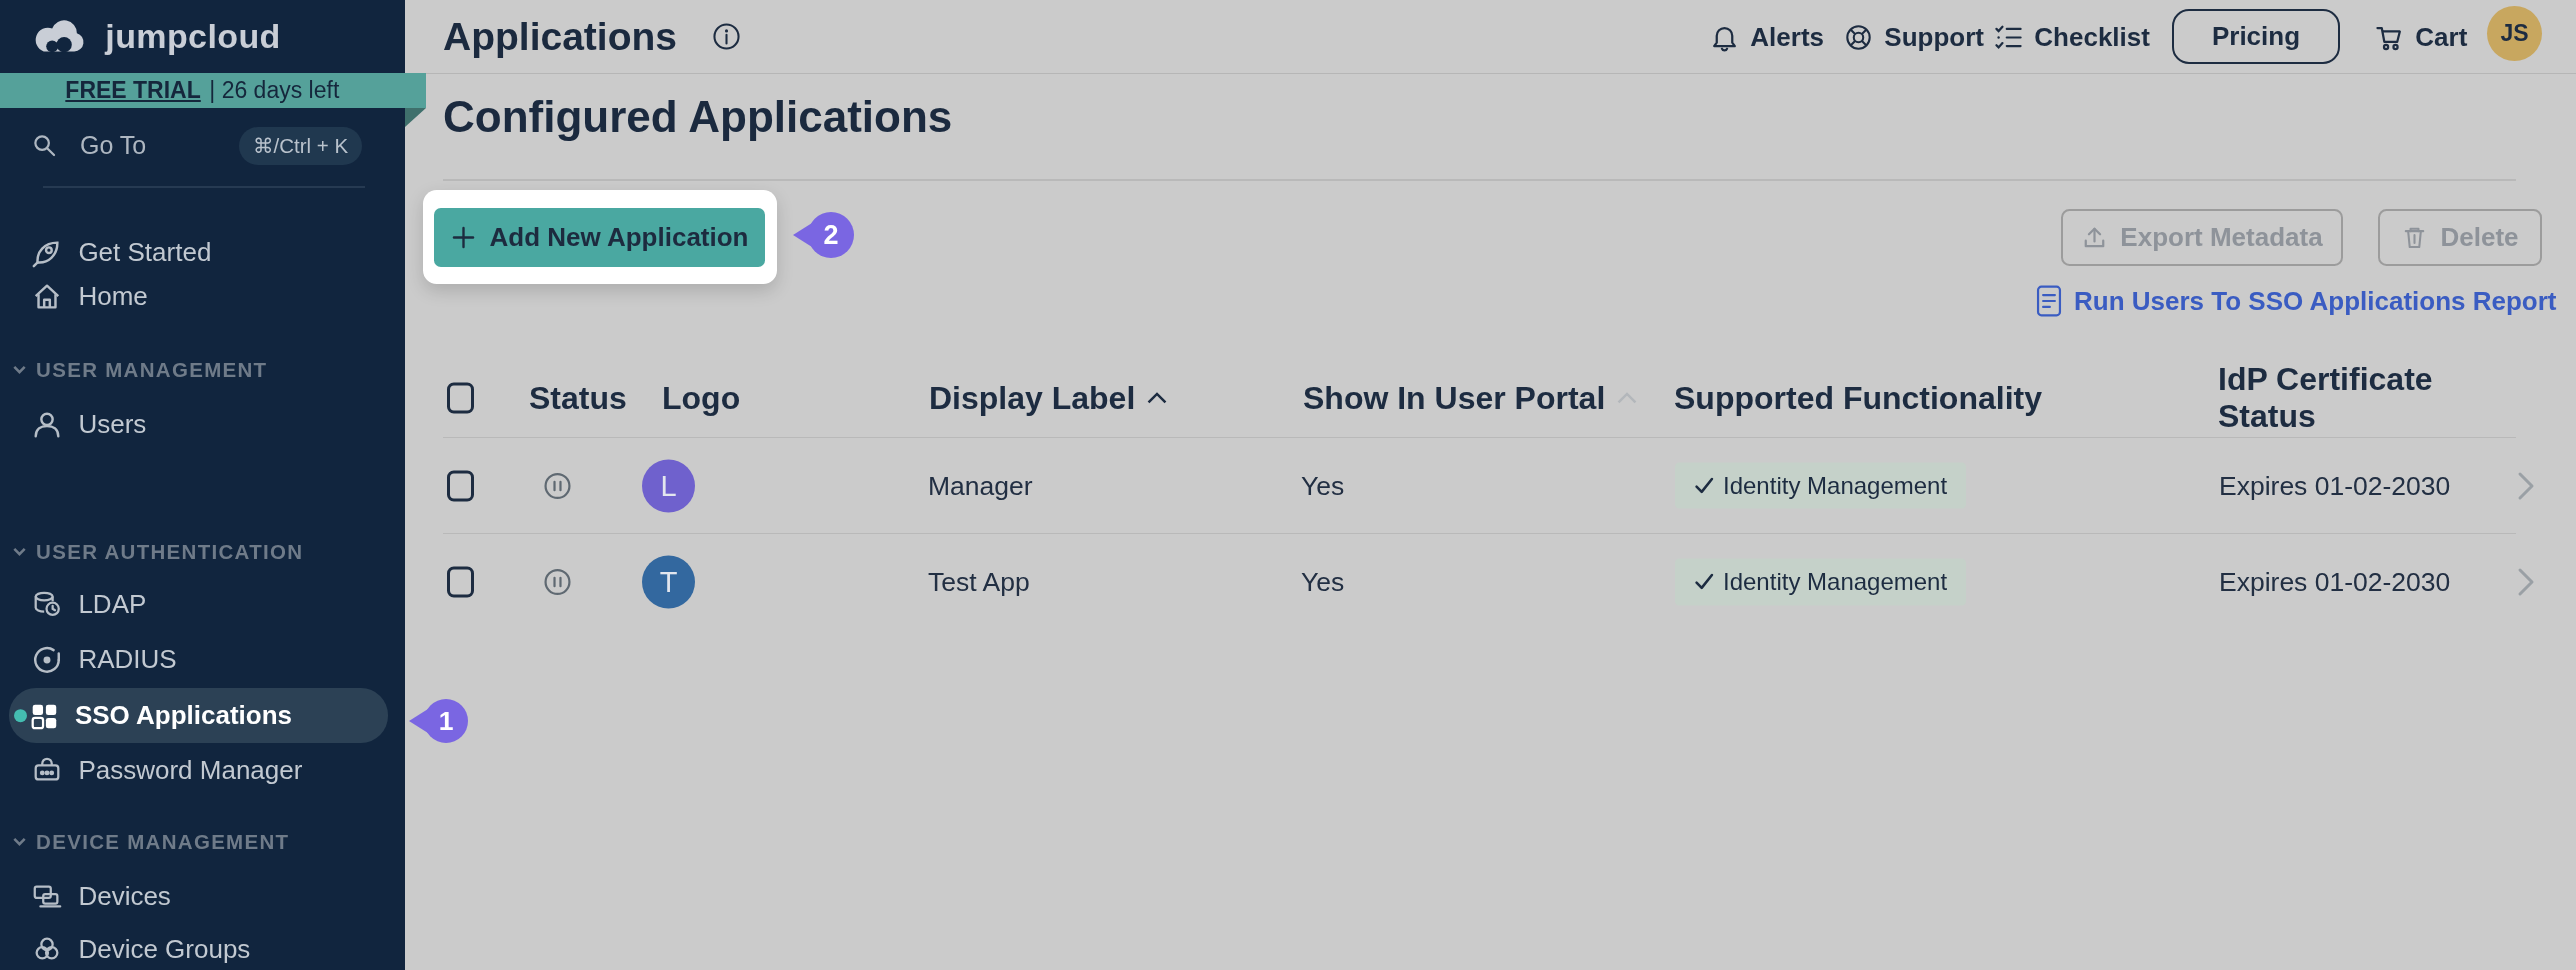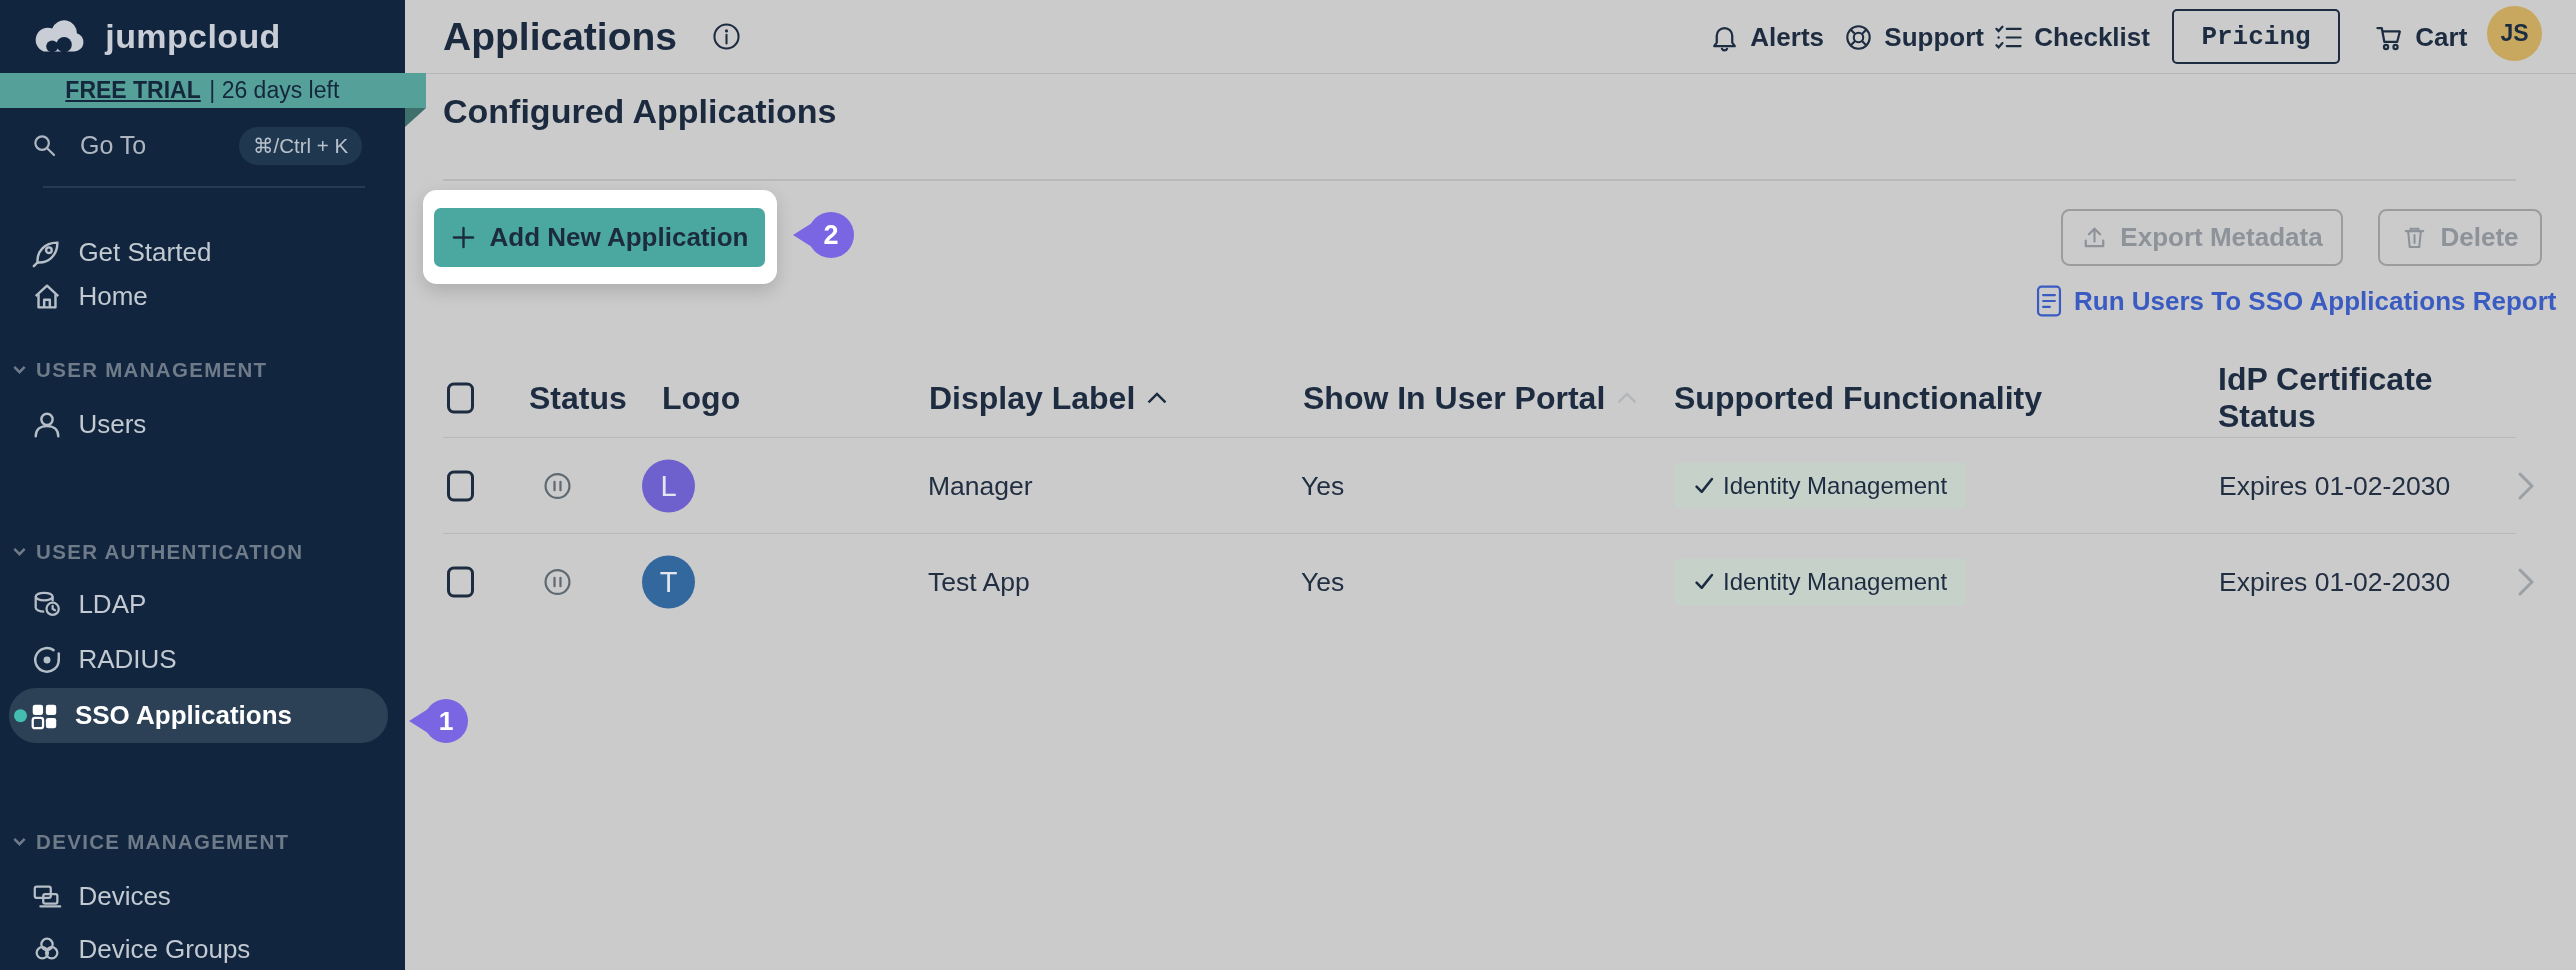--- a/index.html
+++ b/index.html
@@ -40,27 +40,27 @@
   .nav-section span { margin-left:6.8px; font-size:20.5px; font-weight:700; letter-spacing:1.3px; color:#6f7b89; }
 
   
   #main { position:absolute; left:405px; top:0; width:2171px; height:971px; }
   .top-header { position:absolute; left:0; top:0; width:2171px; height:74px; border-bottom:1.7px solid #b6b6b6; }
   .page-title { position:absolute; left:38px; top:50%; transform:translateY(-50%); font-size:39px; font-weight:700; color:#1b2a3f; }
   .info-ic { position:absolute; left:306px; top:20.5px; width:31px; height:31px; color:#1d2c41; cursor:pointer; }
   .hdr-item { position:absolute; top:0; height:74px; display:flex; align-items:center; gap:10.3px; color:#1d2c41;
               font-size:26px; font-weight:600; cursor:pointer; }
   .hdr-item svg { width:31px; height:31px; }
-  .pricing-btn { position:absolute; left:1767px; top:9.4px; width:168px; height:55px; border:2.6px solid #1d2c41; border-radius:5px;
+  .pricing-btn { position:absolute; left:1767px; top:9.4px; width:168px; height:55px; border:2.6px solid #1d2c41; border-radius:17px;
                  display:flex; align-items:center; justify-content:center; font-size:26px; font-weight:600; color:#1d2c41;
-                 background:transparent; cursor:pointer; font-family:Liberation Mono, monospace; }
+                 background:transparent; cursor:pointer; font-family:Liberation Sans, sans-serif; }
   .avatar { position:absolute; left:2082px; top:6px; width:55px; height:55px; border-radius:50%; background:#c8a75f;
             display:flex; align-items:center; justify-content:center; font-size:23px; font-weight:700; color:#1d2c41; cursor:pointer; }
 
-  .subtitle { position:absolute; left:38px; top:92px; font-size:34px; font-weight:700; color:#1b2a3f; }
+  .subtitle { position:absolute; left:38px; top:92px; font-size:44px; font-weight:700; color:#1b2a3f; }
   .toolbar-divider { position:absolute; left:38px; top:179px; width:2073px; height:1.7px; background:#b9b9b9; }
 
   .spotlight { position:absolute; left:18px; top:190px; width:354px; height:94px; background:#ffffff; border-radius:13.7px;
                box-shadow:0 6.8px 17px rgba(0,0,0,.15); }
   .add-btn { position:absolute; left:29px; top:208px; width:331px; height:59px; background:#4aa8a1; border:none; border-radius:6.8px;
              display:flex; align-items:center; justify-content:center; gap:12px; font-size:26px; font-weight:700;
              color:#1d2b3f; cursor:pointer; font-family:inherit; }
   .add-btn svg { width:27px; height:27px; }
 
   .search-pill { position:absolute; left:398px; top:210px; width:677px; height:56px; border:2.6px solid #a0a4a8; border-radius:28px; }
@@ -193,20 +193,30 @@
     <div class="nav-item selected" style="top:688px">
       <span class="sel-dot"></span>
       <svg viewBox="0 0 34 34">
         <rect x="5" y="5" width="11" height="11" rx="2.5" fill="currentColor"></rect>
         <rect x="19" y="5" width="11" height="11" rx="2.5" fill="currentColor"></rect>
         <rect x="5" y="19" width="11" height="11" rx="2.5" fill="none" stroke="currentColor" stroke-width="2.4"></rect>
         <rect x="19" y="19" width="11" height="11" rx="2.5" fill="currentColor"></rect>
       </svg>
       <span class="txt">SSO Applications</span>
     </div>
+    <div class="nav-item" style="top:744px">
+      <svg viewBox="0 0 34 34" fill="none" stroke="currentColor" stroke-width="2.4">
+        <rect x="5" y="11" width="24" height="15" rx="3"></rect>
+          <path d="M12 11 V9 a5 5 0 0 1 10 0 v2"></path>
+        <circle cx="12" cy="19" r="1.4" fill="currentColor"></circle>
+          <circle cx="17" cy="19" r="1.4" fill="currentColor"></circle>
+          <circle cx="22" cy="19" r="1.4" fill="currentColor"></circle>
+      </svg>
+      <span class="txt">Password Manager</span>
+    </div>
 
     <div class="nav-section" style="top:821px">
       <svg viewBox="0 0 22 22" fill="none" stroke="currentColor" stroke-width="3">
           <path d="M5 8 L11 14 L17 8"></path>
         </svg>
       <span>DEVICE MANAGEMENT</span>
     </div>
     <div class="nav-item" style="top:870px">
       <svg viewBox="0 0 34 34" fill="none" stroke="currentColor" stroke-width="2.4">
         <rect x="4" y="6" width="17" height="12" rx="2"></rect>

